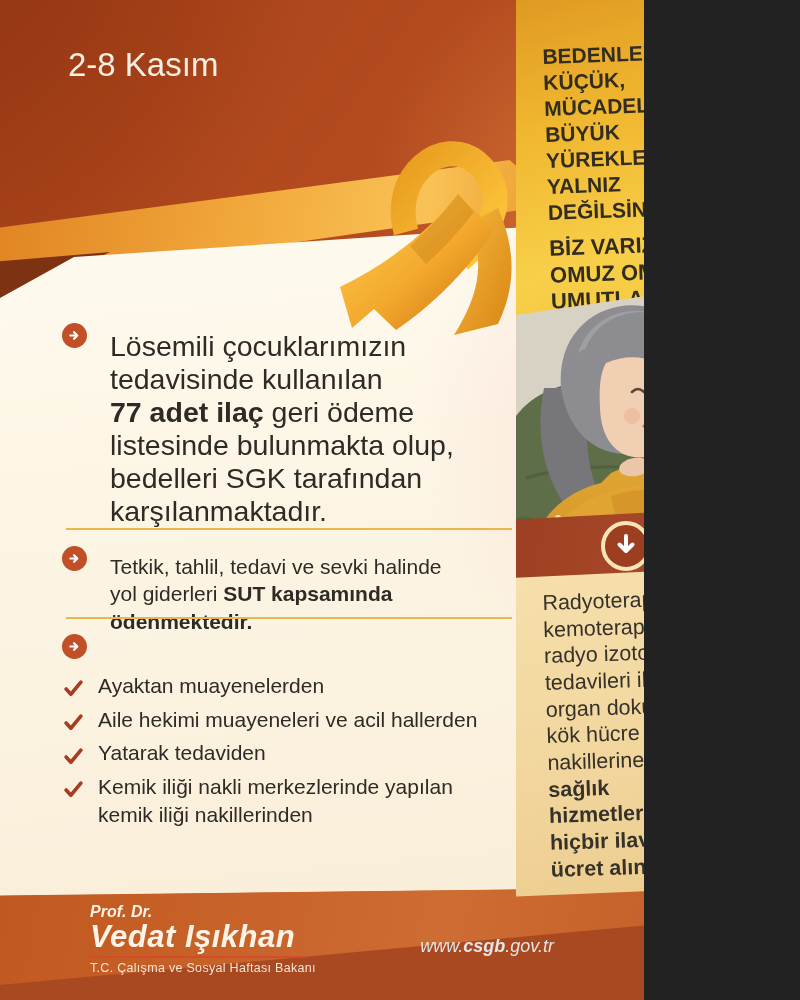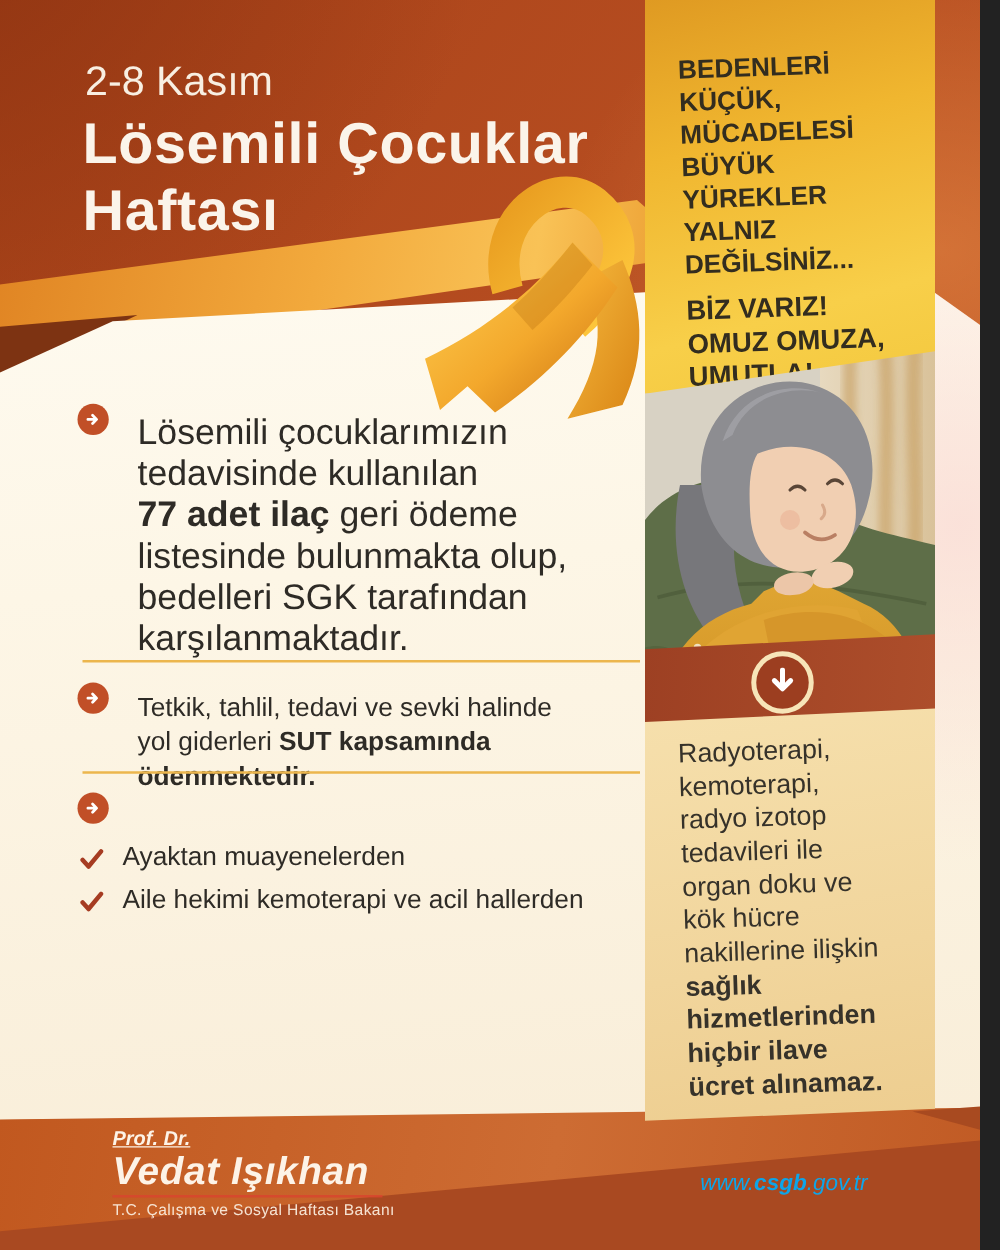--- a/index.html
+++ b/index.html
@@ -1,16 +1,16 @@
 <!DOCTYPE html>
 <html><head>
 <meta charset="utf-8">
 <style>
   html,body{margin:0;padding:0;background:#222;}
-  .poster{position:relative;width:784px;height:1000px;overflow:hidden;
+  .poster{position:relative;width:644px;height:1000px;overflow:hidden;
     font-family:"Liberation Sans","DejaVu Sans",sans-serif;}
   .abs{position:absolute;}
 
   
   .bg{inset:0;background:
     radial-gradient(120% 95% at -8% -10%, #8f3412 0%, rgba(143,52,18,0) 48%),
     radial-gradient(55% 35% at 96% 20%, rgba(255,170,90,.35) 0%, rgba(255,170,90,0) 70%),
     linear-gradient(125deg,#a84218 0%,#b54c20 40%,#c05826 72%,#c96732 100%);}
   .ribbon-band{left:0;top:160px;width:560px;height:130px;
     clip-path:polygon(0 52%,91% 0,100% 34%,0 96%);
@@ -77,25 +77,25 @@
   .tan{left:516px;top:560px;width:232px;height:340px;
     clip-path:polygon(0 5.2%,100% 2%,100% 96.2%,0 99%);
     background:linear-gradient(170deg,#f6e0ad 0%,#f1d59c 60%,#edcd8f 100%);}
   .side-note{left:542px;top:590px;width:200px;transform:rotate(-1.8deg);
     transform-origin:left top;color:#36322a;font-size:21.5px;line-height:1.24;}
   .side-note .reg{white-space:pre-line;font-weight:500;}
   .side-note .str{white-space:pre-line;font-weight:800;}
 
   
   .sig{left:90px;top:903px;color:#fdf3e7;}
-  .sig-pre{font-style:italic;font-size:16px;font-weight:600;text-decoration:underline;}
+  .sig-pre{font-style:italic;font-size:16px;font-weight:600;}
   .sig-name{font-style:italic;font-size:31px;font-weight:800;letter-spacing:.5px;line-height:1.06;}
   .sig-line{width:216px;height:2px;background:#d8452e;opacity:.85;margin:2px 0 3px;}
   .sig-role{font-size:12.5px;letter-spacing:.3px;color:#f6e3d2;}
-  .site{right:90px;top:936px;font-style:italic;font-size:18px;color:#0ea5e9;}
+  .site{right:90px;top:936px;font-style:italic;font-size:18px;color:#e5e5e5;}
   .site b{font-weight:800;}
 </style>
 </head>
 <body>
 
 <div class="poster">
 
   <div class="abs bg"></div>
   <div class="abs ribbon-band"></div>
   <div class="abs band-fold"></div>
@@ -122,22 +122,20 @@
         </linearGradient>
       </defs>
       <path d="M158,100 C142,42 196,4 228,30 C262,58 247,98 212,128" fill="none" stroke="url(#rg2)" stroke-width="25"></path>
       <path d="M220,92 C237,127 233,160 206,203 L250,192 C270,150 266,113 250,76 Z" fill="url(#rg3)"></path>
       <path d="M210,62 C180,100 140,132 92,155 L104,196 L126,177 L148,198 C192,168 224,132 246,98 Z" fill="url(#rg1)"></path>
       <path d="M210,62 C196,80 180,98 162,114 L178,132 C196,116 212,98 226,80 Z" fill="#a85e08" opacity=".25"></path>
     </svg>
   </div>
 
   <div class="abs date">2-8 Kasım</div>
-  <div class="abs title">Lösemili Çocuklar
-Haftası</div>
 
   <div class="abs content">
 
     <div class="brow pos-b1">
       <span class="bicon">
         <svg viewBox="0 0 14 14">
             <path d="M2.5 7h7M6.5 3.5L10 7 6.5 10.5" stroke="#fff" stroke-width="2.4" fill="none" stroke-linecap="round" stroke-linejoin="round"></path>
           </svg>
       </span>
       <p class="lead"><span>Lösemili çocuklarımızın
@@ -175,21 +173,34 @@
       <li>
         <span class="cicon"><svg viewBox="0 0 18 16">
               <path d="M2 8.5l4.5 5L16 2" stroke="#a63c22" stroke-width="3.4" fill="none" stroke-linecap="round" stroke-linejoin="round"></path>
             </svg></span>
         <span class="cl-text">Ayaktan muayenelerden</span>
       </li>
       <li>
         <span class="cicon"><svg viewBox="0 0 18 16">
               <path d="M2 8.5l4.5 5L16 2" stroke="#a63c22" stroke-width="3.4" fill="none" stroke-linecap="round" stroke-linejoin="round"></path>
             </svg></span>
-        <span class="cl-text">Aile hekimi kemoterapi ve acil hallerden</span>
+        <span class="cl-text">Aile hekimi muayeneleri ve acil hallerden</span>
+      </li>
+      <li>
+        <span class="cicon"><svg viewBox="0 0 18 16">
+              <path d="M2 8.5l4.5 5L16 2" stroke="#a63c22" stroke-width="3.4" fill="none" stroke-linecap="round" stroke-linejoin="round"></path>
+            </svg></span>
+        <span class="cl-text">Yatarak tedaviden</span>
+      </li>
+      <li>
+        <span class="cicon"><svg viewBox="0 0 18 16">
+              <path d="M2 8.5l4.5 5L16 2" stroke="#a63c22" stroke-width="3.4" fill="none" stroke-linecap="round" stroke-linejoin="round"></path>
+            </svg></span>
+        <span class="cl-text">Kemik iliği nakli merkezlerinde yapılan
+kemik iliği nakillerinden</span>
       </li>
     </ul>
   </div>
 
   <div class="abs photo">
     <svg viewBox="0 0 232 382" width="232" height="382">
       <defs>
         <linearGradient id="wallg" x1="0" y1="0" x2="1" y2="0">
           <stop offset="0" stop-color="#e7d9bf"></stop>
             <stop offset="1" stop-color="#d9c29a"></stop>

